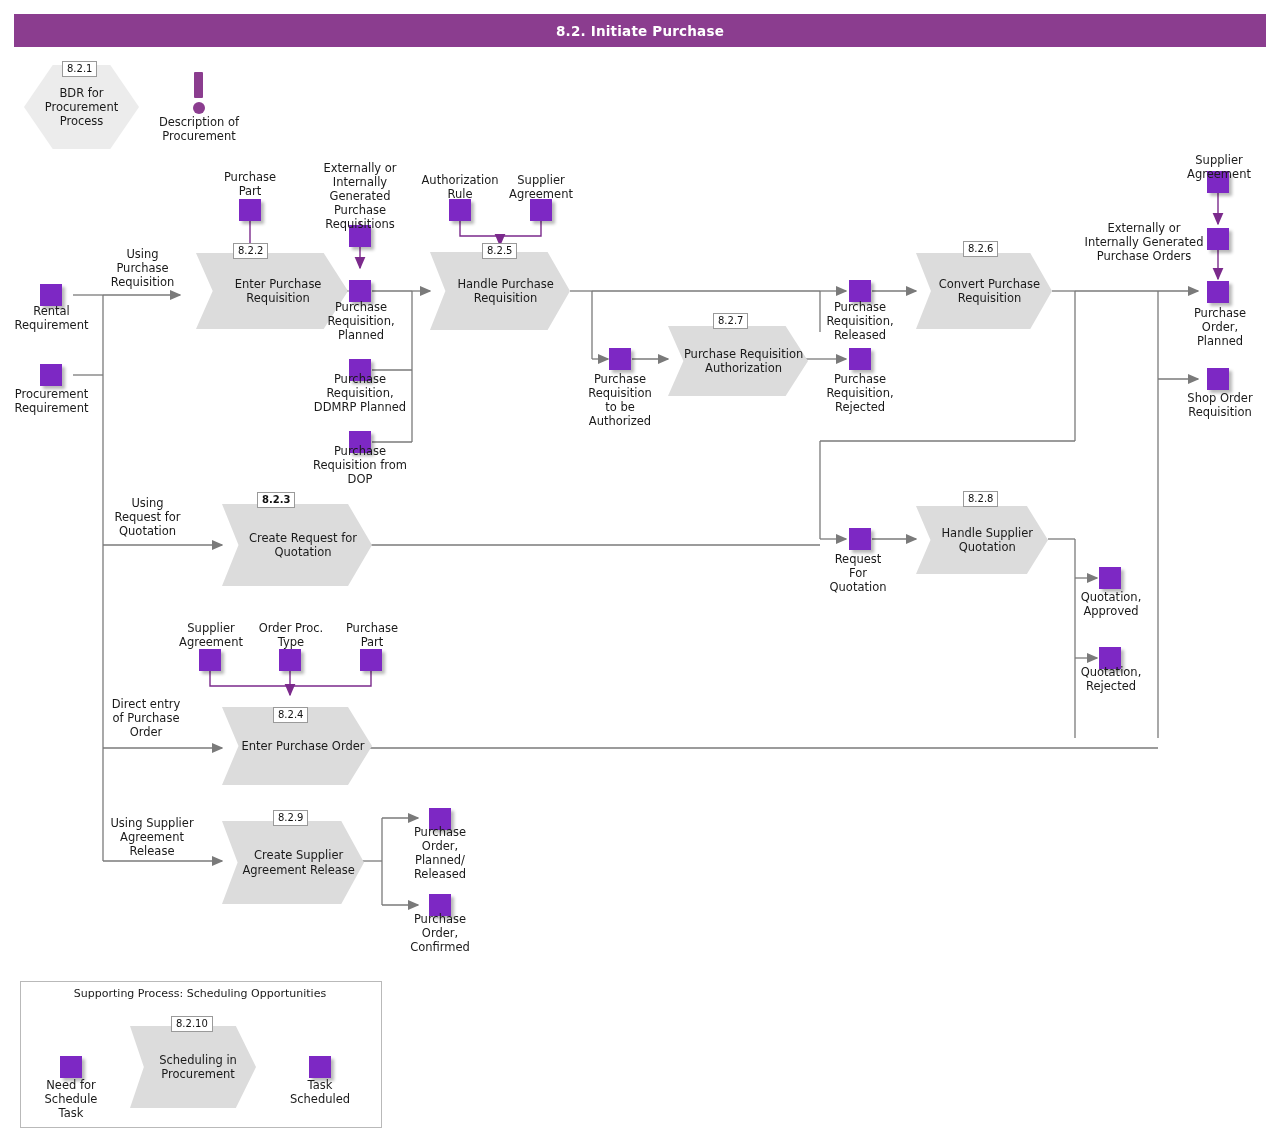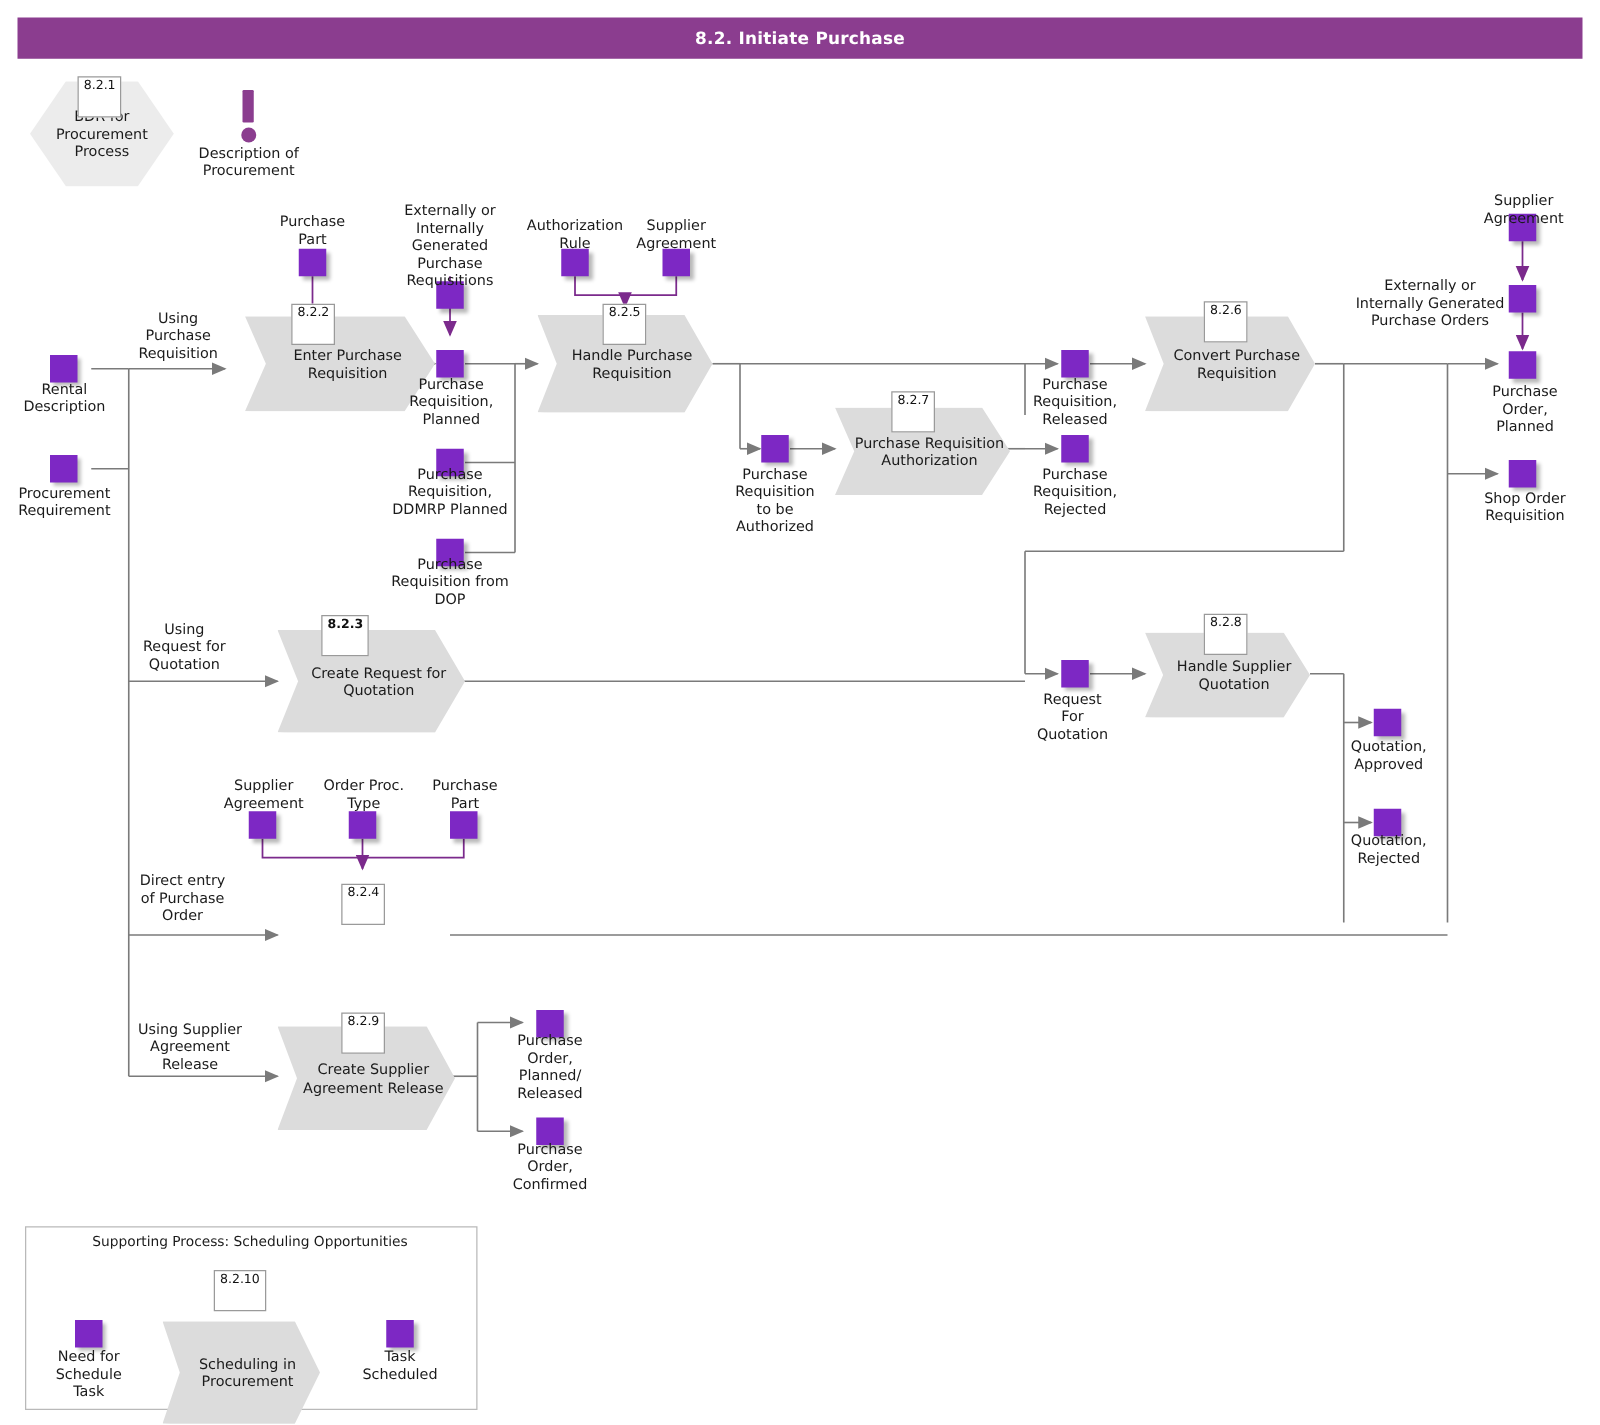--- a/index.html
+++ b/index.html
@@ -23,21 +23,21 @@
 
   
   .hex{position:absolute;background:#ececec;
     clip-path:polygon(25% 0, 75% 0, 100% 50%, 75% 100%, 25% 100%, 0 50%);
     filter:drop-shadow(3px 3px 2px rgba(0,0,0,.25));
     display:flex;align-items:center;justify-content:center;text-align:center;}
   .hex .lbl{font-size:11.5px;color:#1a1a1a;line-height:1.22;}
 
   
   .tag{position:absolute;background:#fff;border:1px solid #9a9a9a;
-    font-size:10px;color:#111;padding:1px 4px 17px 4px;line-height:1.25;
+    font-size:10px;color:#111;padding:1px 4px 0 4px;line-height:1.25;
     white-space:nowrap;z-index:6;}
 
   
   .obj{position:absolute;width:22px;height:22px;background:#7D28C4;
     box-shadow:3px 3px 3px rgba(0,0,0,.28);z-index:4;}
 
   
   .txt{position:absolute;font-size:11.5px;color:#1a1a1a;line-height:1.22;
     text-align:center;white-space:pre-line;z-index:5;}
 
@@ -159,21 +159,21 @@
 
   <div class="excl" style="left:190px;top:72px;width:18px;height:44px;">
     <div class="bar"></div>
       <div class="dot"></div>
   </div>
   <div class="txt" style="left:144px;top:115px;width:110px;">Description of
 Procurement</div>
 
   <div class="obj" style="left:40px;top:284px;"></div>
   <div class="txt" style="left:0px;top:304px;width:103px;">Rental
-Description</div>
+Requirement</div>
 
   <div class="obj" style="left:40px;top:364px;"></div>
   <div class="txt" style="left:-2px;top:387px;width:107px;">Procurement
 Requirement</div>
 
   <div class="txt" style="left:95px;top:247px;width:95px;">Using
 Purchase
 Requisition</div>
   <div class="txt" style="left:100px;top:496px;width:95px;">Using
 Request for
@@ -310,20 +310,24 @@
 Agreement</div>
 
   <div class="obj" style="left:279px;top:649px;"></div>
   <div class="txt" style="left:247px;top:621px;width:88px;">Order Proc.
 Type</div>
 
   <div class="obj" style="left:360px;top:649px;"></div>
   <div class="txt" style="left:328px;top:621px;width:88px;">Purchase
 Part</div>
 
+  <div class="act" style="left:222px;top:707px;width:150px;height:78px;">
+    <span class="lbl">Enter Purchase
+Order</span>
+  </div>
   <div class="tag" style="left:273px;top:707px;">8.2.4</div>
 
   <div class="act" style="left:222px;top:821px;width:142px;height:83px;">
     <span class="lbl">Create
 Supplier
 Agreement
 Release</span>
   </div>
   <div class="tag" style="left:273px;top:810px;">8.2.9</div>
 
@@ -339,21 +343,21 @@
 Confirmed</div>
 
   <div class="frame" style="left:20px;top:981px;width:360px;height:145px;"></div>
   <div class="frame-title" style="left:30px;top:987px;width:340px;">Supporting Process: Scheduling Opportunities</div>
 
   <div class="obj" style="left:60px;top:1056px;"></div>
   <div class="txt" style="left:28px;top:1078px;width:86px;">Need for
 Schedule
 Task</div>
 
-  <div class="act" style="left:130px;top:1057px;width:126px;height:82px;">
+  <div class="act" style="left:130px;top:1026px;width:126px;height:82px;">
     <span class="lbl">Scheduling in
 Procurement</span>
   </div>
   <div class="tag" style="left:171px;top:1016px;">8.2.10</div>
 
   <div class="obj" style="left:309px;top:1056px;"></div>
   <div class="txt" style="left:277px;top:1078px;width:86px;">Task
 Scheduled</div>
 
 </div>

